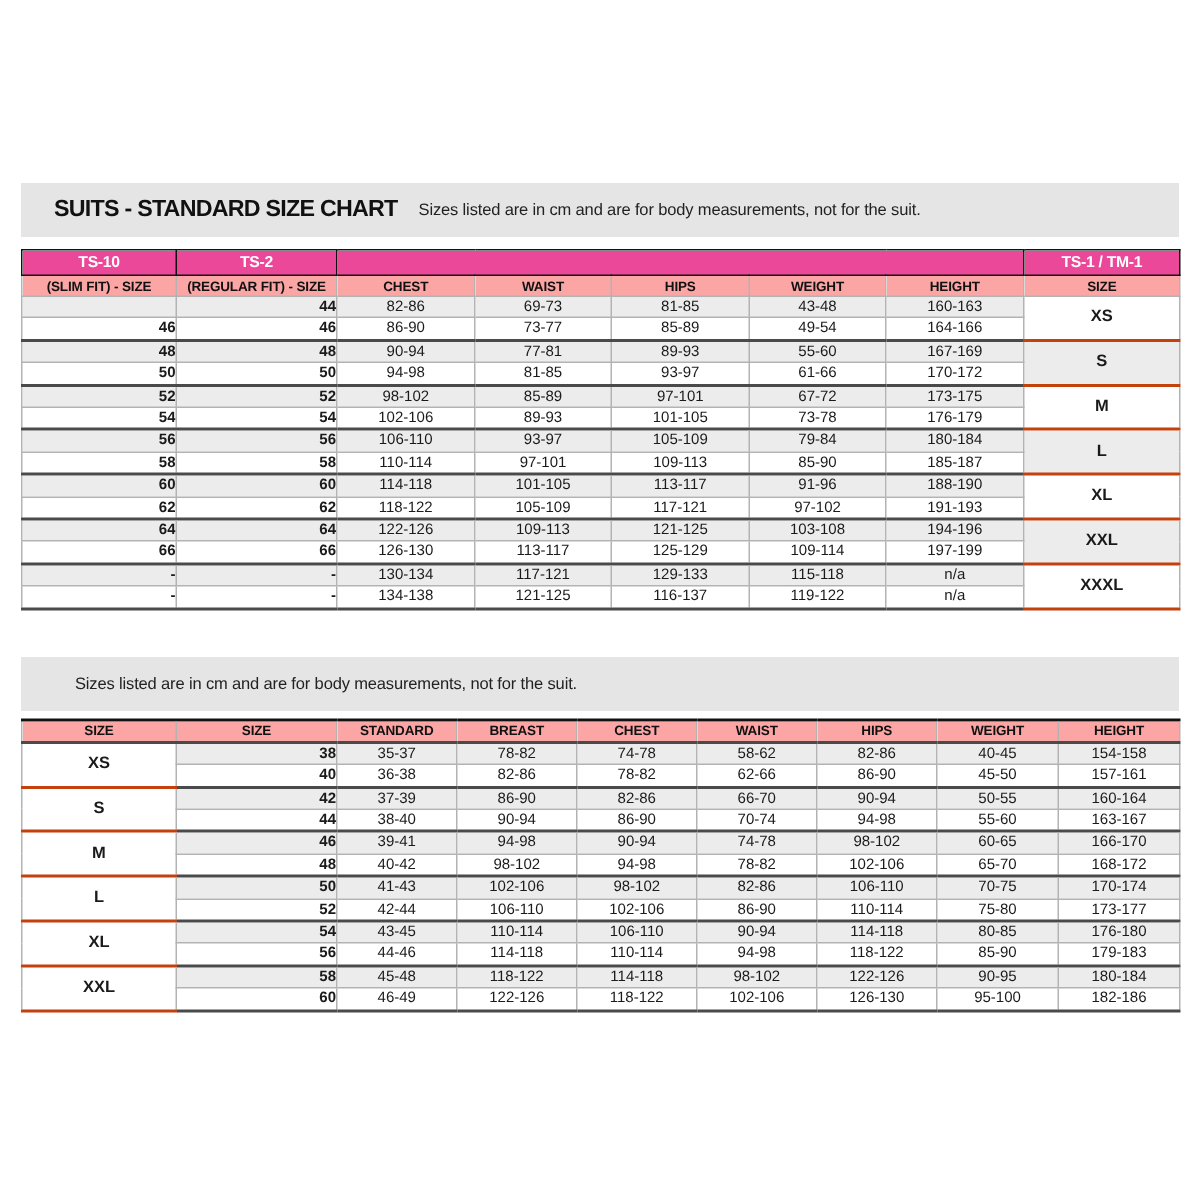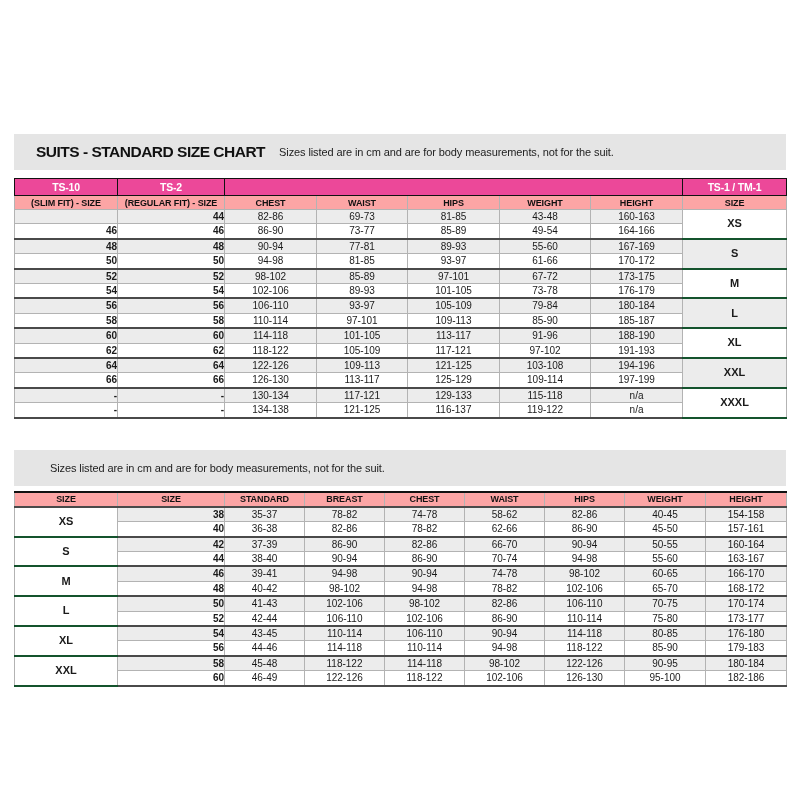--- a/index.html
+++ b/index.html
@@ -5,21 +5,21 @@
   html,body{margin:0;padding:0;}
   body{
     width:800px;height:800px;background:#ffffff;
     font-family:"Liberation Sans", sans-serif;
     color:#1a1a1a;position:relative;overflow:hidden;
   }
   .sheet{position:absolute;left:14px;top:122px;width:772px;}
 
   .title-bar{
     background:#e5e5e5;height:36px;display:flex;align-items:center;
-    padding:0 8px 0 22px;box-sizing:border-box;white-space:nowrap;overflow:hidden;margin-top:12px;
+    padding:0 8px 0 22px;box-sizing:border-box;white-space:nowrap;overflow:hidden;
   }
   .title{font-size:15.5px;font-weight:bold;letter-spacing:-0.5px;color:#111;}
   .subtitle{font-size:11px;color:#222;margin-left:14px;letter-spacing:-0.1px;}
 
   table{border-collapse:collapse;table-layout:fixed;width:772px;}
   .t1{margin-top:8px;}
   .title-bar.second{margin-top:31px;}
   .t2{margin-top:5px;}
 
   th,td{
@@ -34,21 +34,21 @@
   th.sub{
     background:#fca5a5;color:#111;font-weight:bold;font-size:9px;
     height:13px;letter-spacing:-0.1px;
   }
   .t2 thead th{border-top:2px solid #111;border-bottom:2px solid #4a4a4a;}
   tbody td{font-size:10px;height:13.4px;line-height:13.4px;color:#1a1a1a;}
   td.b{font-weight:bold;text-align:right;}
   td.sh{background:#ececec;}
   td.group{
     font-weight:bold;font-size:11px;background:#ffffff;
-    border-bottom:2px solid #14532d;
+    border-bottom:2px solid #c2410c;
   }
   td.group.gsh{background:#ececec;}
   tr.gend td{border-bottom:2px solid #4a4a4a;}
 </style>
 </head>
 <body>
 
 <div class="sheet">
 
   <div class="title-bar">

